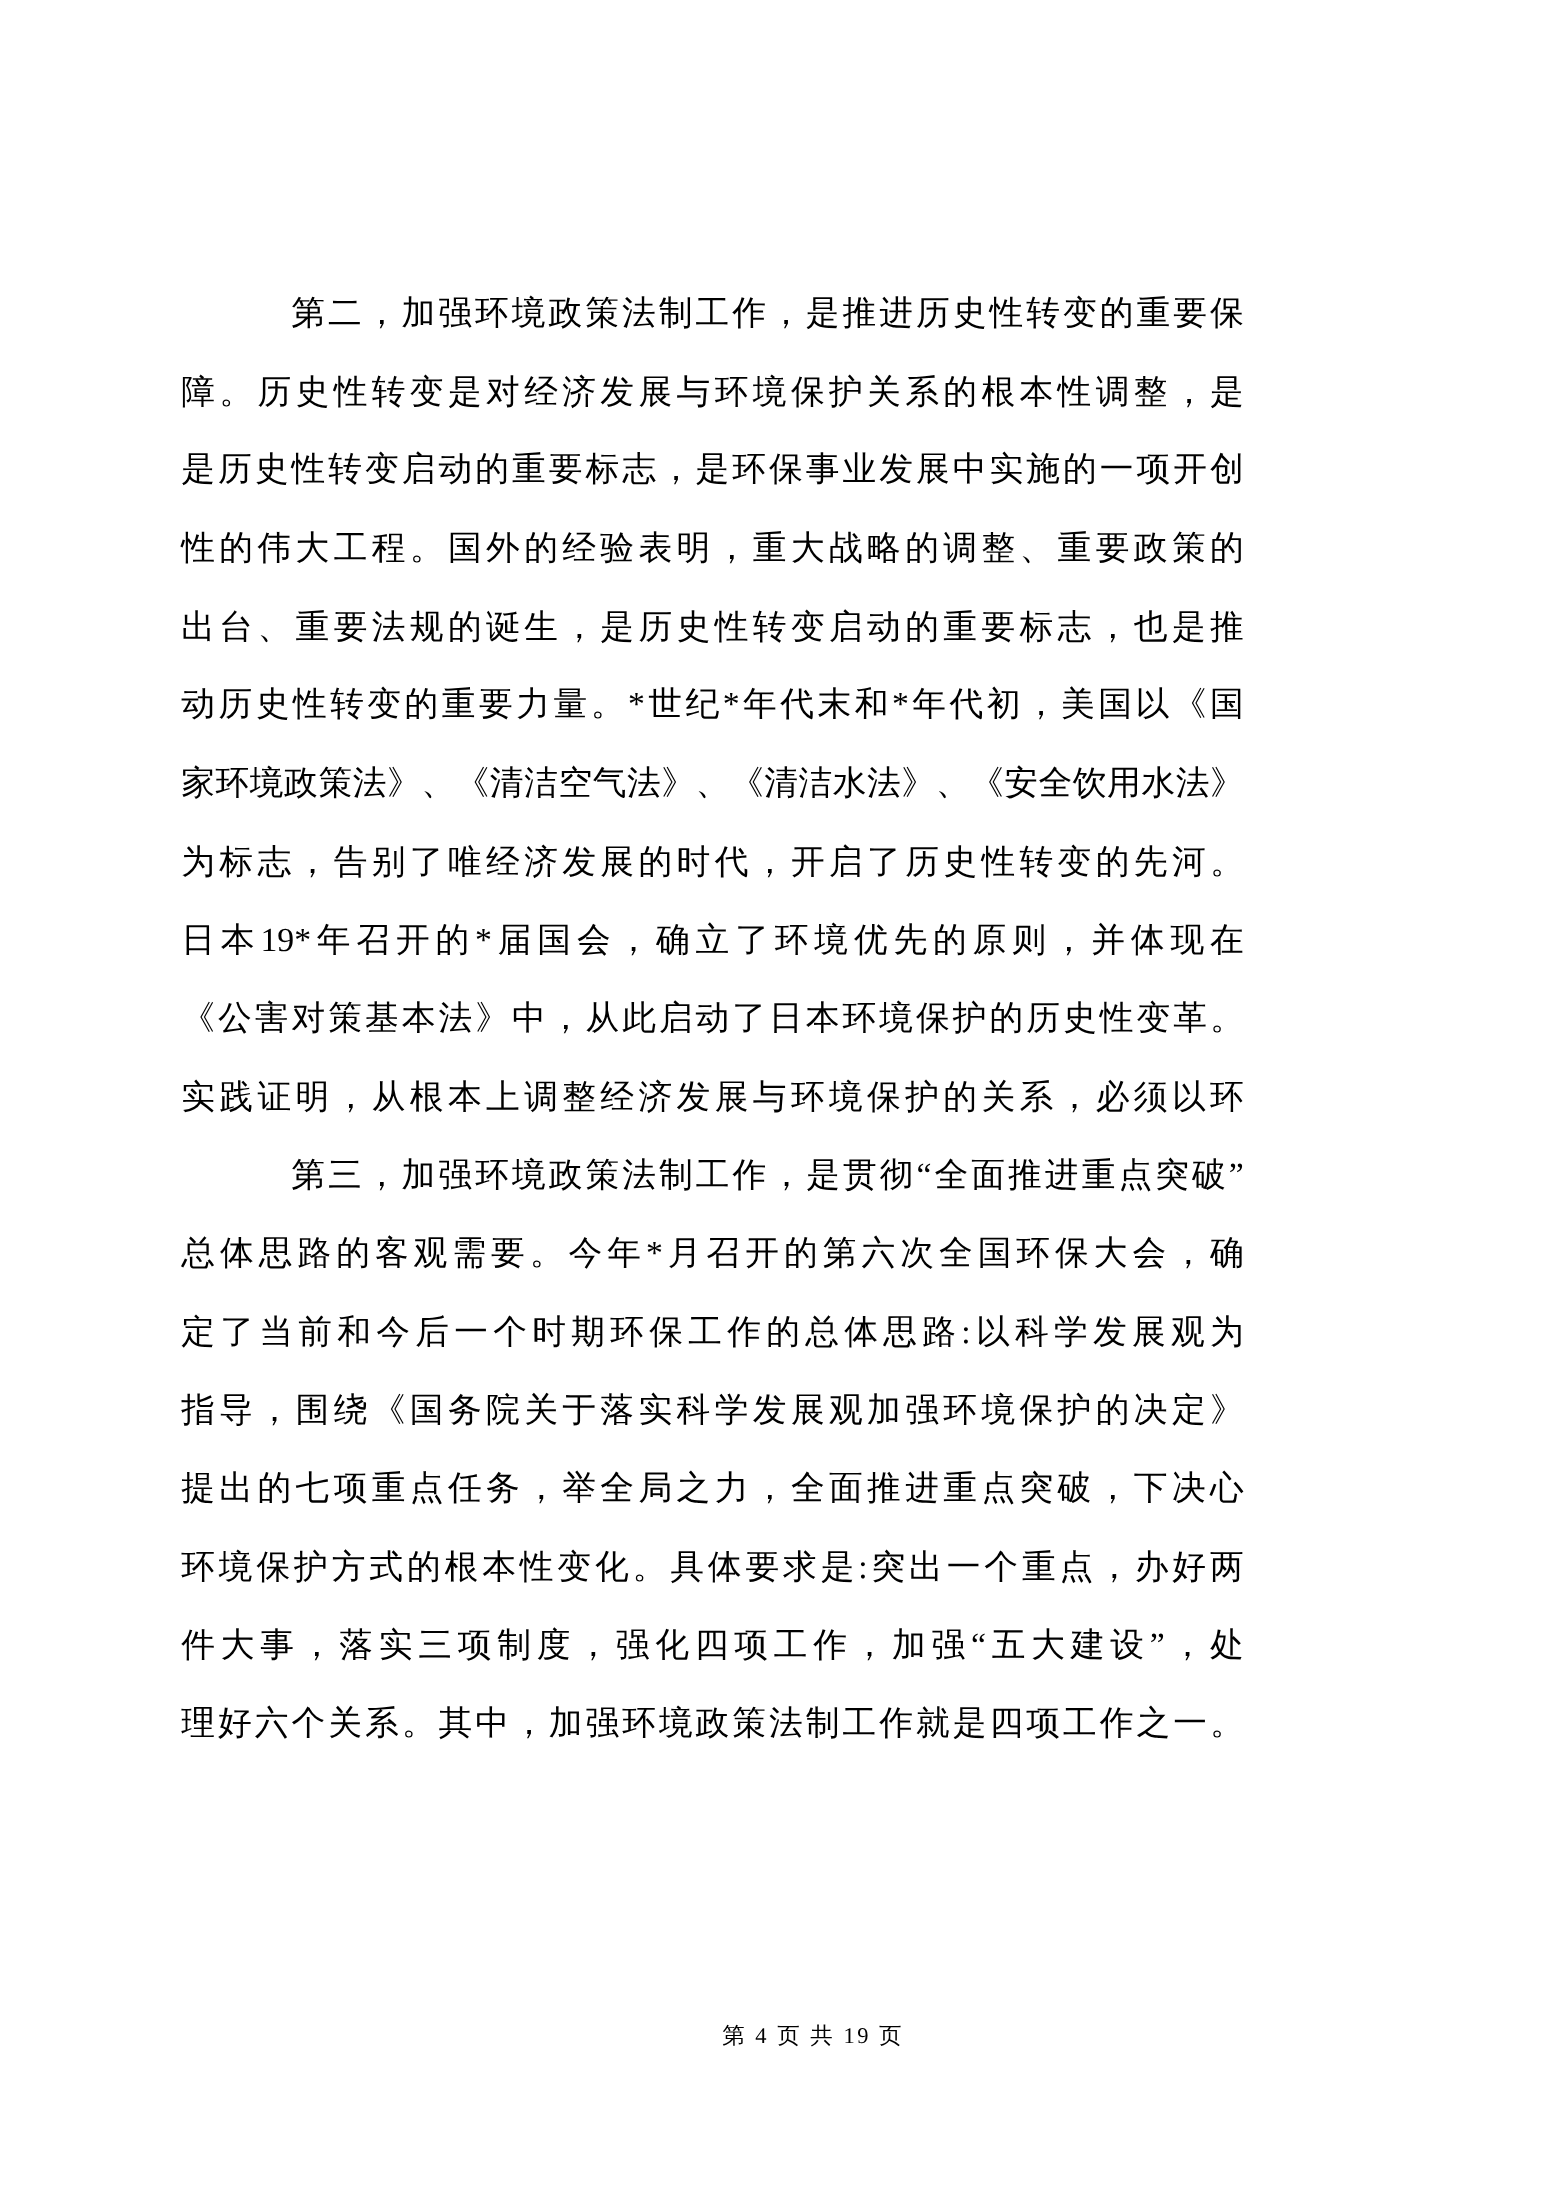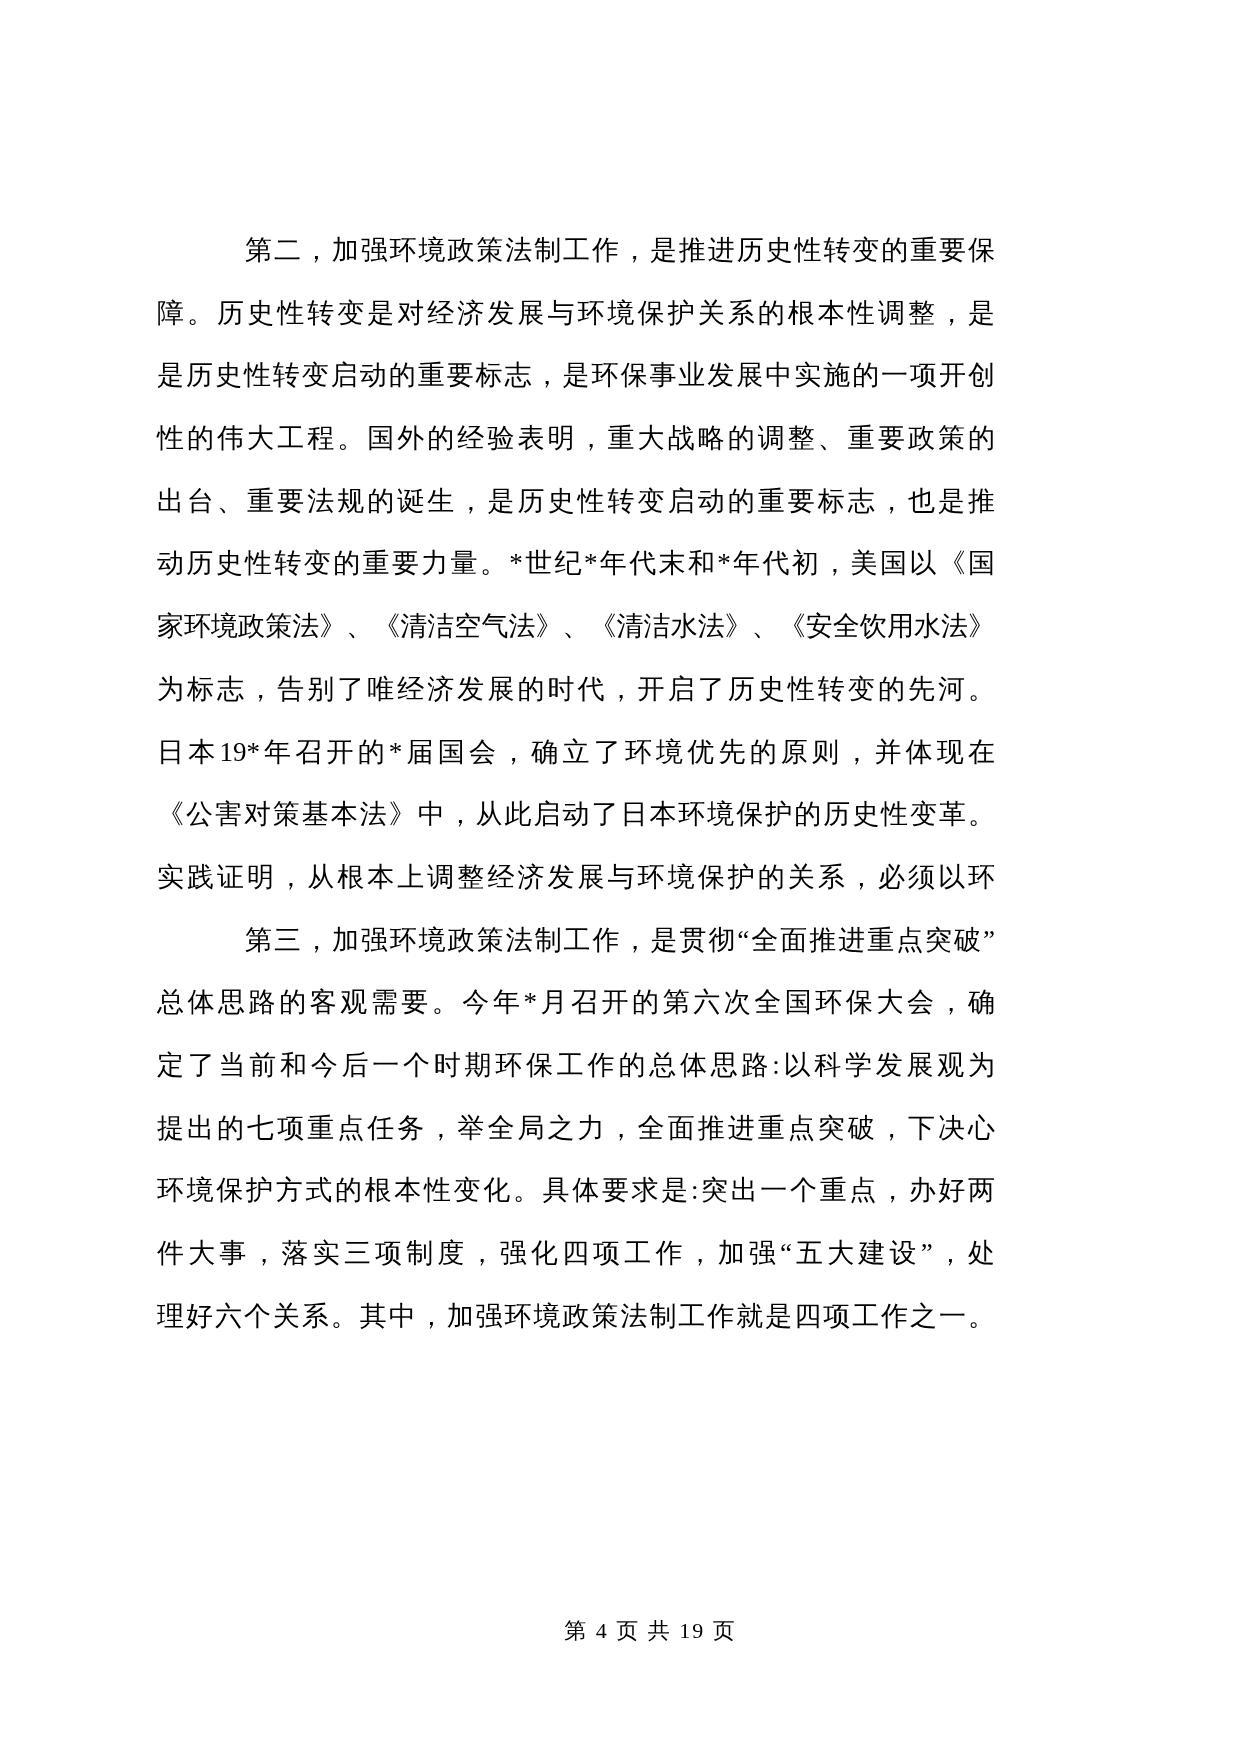--- a/index.html
+++ b/index.html
@@ -30,36 +30,35 @@
   }
   .para { margin: 0; padding: 0; }
   .line {
     font-size: 27px;
     height: 62.7px;
     line-height: 62.7px;
     text-align: justify;
     text-align-last: justify;
     white-space: nowrap;
     color: #000000;
-    margin-left: 12px;
   }
   .line--indent {
     text-indent: 88px;
   }
   .line--parend {
     text-align-last: left;
     white-space: normal;
   }
   .footer {
     position: absolute;
     left: 0;
     right: 0;
     top: 1616px;
     text-align: center;
-    font-size: 22px;
+    font-size: 18px;
     color: #000000;
   }
   .footer-inner {
     position: relative;
     left: 30px;
     letter-spacing: 2px;
   }
   .footer-inner span { display: inline; }
   .footer-gap { display: inline-block; width: 10px; }
 </style>
@@ -81,20 +80,21 @@
       <div class="line">为标志，告别了唯经济发展的时代，开启了历史性转变的先河。</div>
       <div class="line">日本19*年召开的*届国会，确立了环境优先的原则，并体现在</div>
       <div class="line">《公害对策基本法》中，从此启动了日本环境保护的历史性变革。</div>
       <div class="line">实践证明，从根本上调整经济发展与环境保护的关系，必须以环</div>
     </div>
 
     <div class="para">
       <div class="line line--indent">第三，加强环境政策法制工作，是贯彻“全面推进重点突破”</div>
       <div class="line">总体思路的客观需要。今年*月召开的第六次全国环保大会，确</div>
       <div class="line">定了当前和今后一个时期环保工作的总体思路:以科学发展观为</div>
+      <div class="line">指导，围绕《国务院关于落实科学发展观加强环境保护的决定》</div>
       <div class="line">提出的七项重点任务，举全局之力，全面推进重点突破，下决心</div>
       <div class="line">环境保护方式的根本性变化。具体要求是:突出一个重点，办好两</div>
       <div class="line">件大事，落实三项制度，强化四项工作，加强“五大建设”，处</div>
       <div class="line">理好六个关系。其中，加强环境政策法制工作就是四项工作之一。</div>
     </div>
 
   </div>
 
   <div class="footer">
     <span class="footer-inner">

